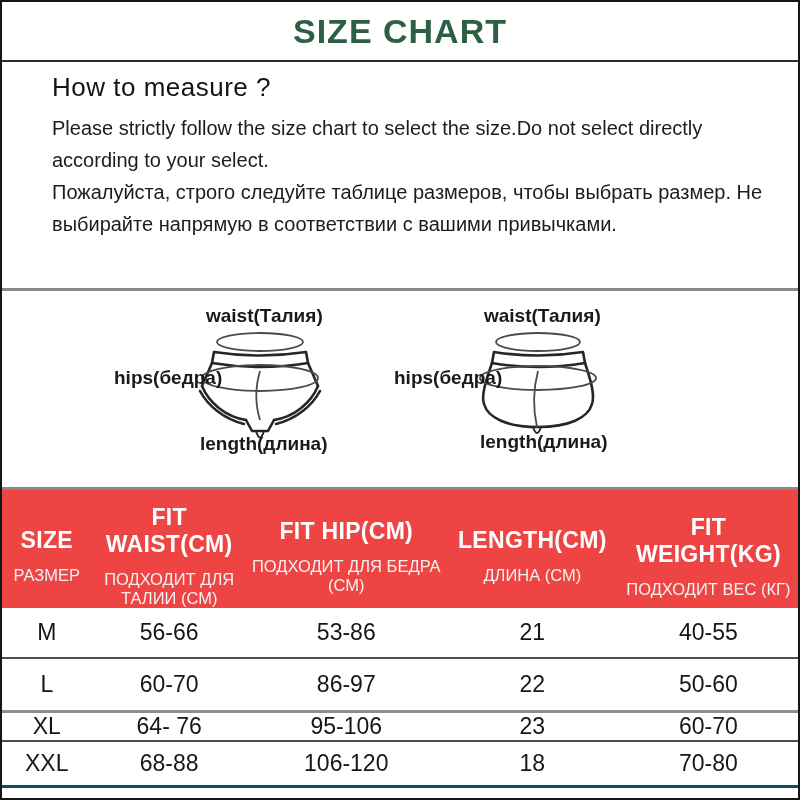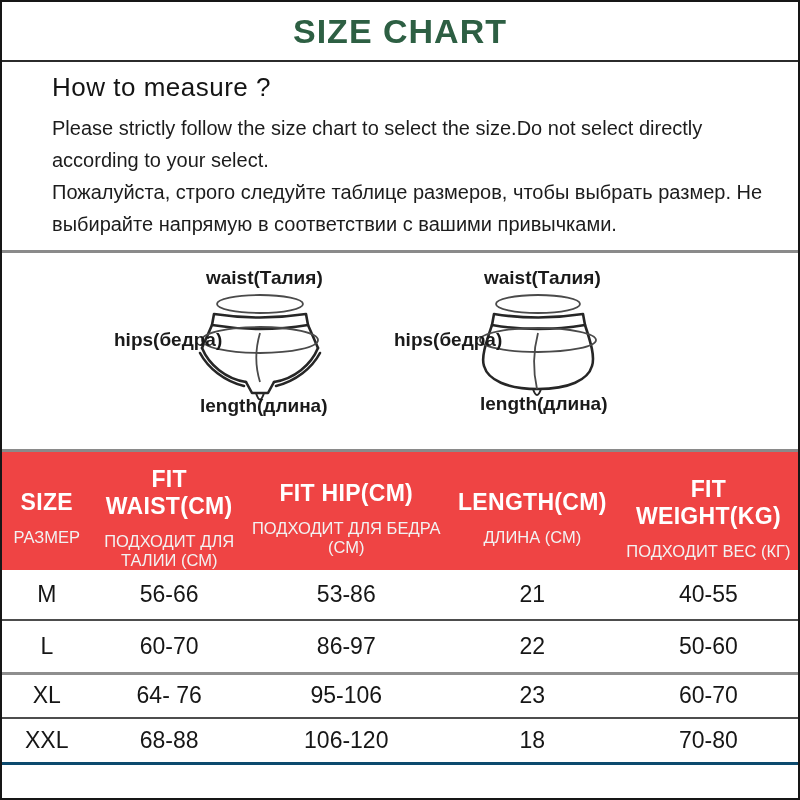--- a/index.html
+++ b/index.html
@@ -20,21 +20,21 @@
     display: flex; align-items: center; justify-content: center;
     border-bottom: 2px solid #2b2b2b;
   }
   .title-band h1 {
     font-size: 34px; font-weight: bold; letter-spacing: 1px;
     color: #2d5f43;
   }
 
   
   .measure-section {
-    height: 191px;
+    height: 229px;
     padding: 8px 50px 0 50px;
     border-bottom: 3px solid #8a8a8a;
   }
   .measure-heading {
     font-size: 26px; font-weight: normal; color: #141414;
     line-height: 34px; margin-bottom: 8px; letter-spacing: 0.5px;
   }
   .measure-lines { font-size: 20px; color: #1c1c1c; }
   .measure-lines .tline { line-height: 32px; white-space: nowrap; }
 
@@ -68,21 +68,21 @@
   .size-table th { text-align: center; vertical-align: middle; padding-top: 14px; }
   .hdr-en { font-size: 23px; font-weight: bold; color: #ffffff; letter-spacing: 0.3px; }
   .hdr-ru { font-size: 16.5px; font-weight: normal; color: #f2f2f2; margin-top: 12px; }
 
   .size-table td {
     text-align: center; vertical-align: middle;
     font-size: 23px; color: #161616;
   }
   .size-table tbody tr.r1 { height: 50px; border-bottom: 2px solid #4d4d4d; }
   .size-table tbody tr.r2 { height: 53px; border-bottom: 3px solid #8e8e8e; }
-  .size-table tbody tr.r3 { height: 45px; border-bottom: 2px solid #4d4d4d; }
+  .size-table tbody tr.r3 { height: 30px; border-bottom: 2px solid #4d4d4d; }
   .size-table tbody tr.r4 { height: 45px; border-bottom: 3px solid #0c4a6e; }
 </style>
 </head>
 <body>
 
 <div class="page">
 
   <div class="title-band">
     <h1>SIZE CHART</h1>
   </div>

